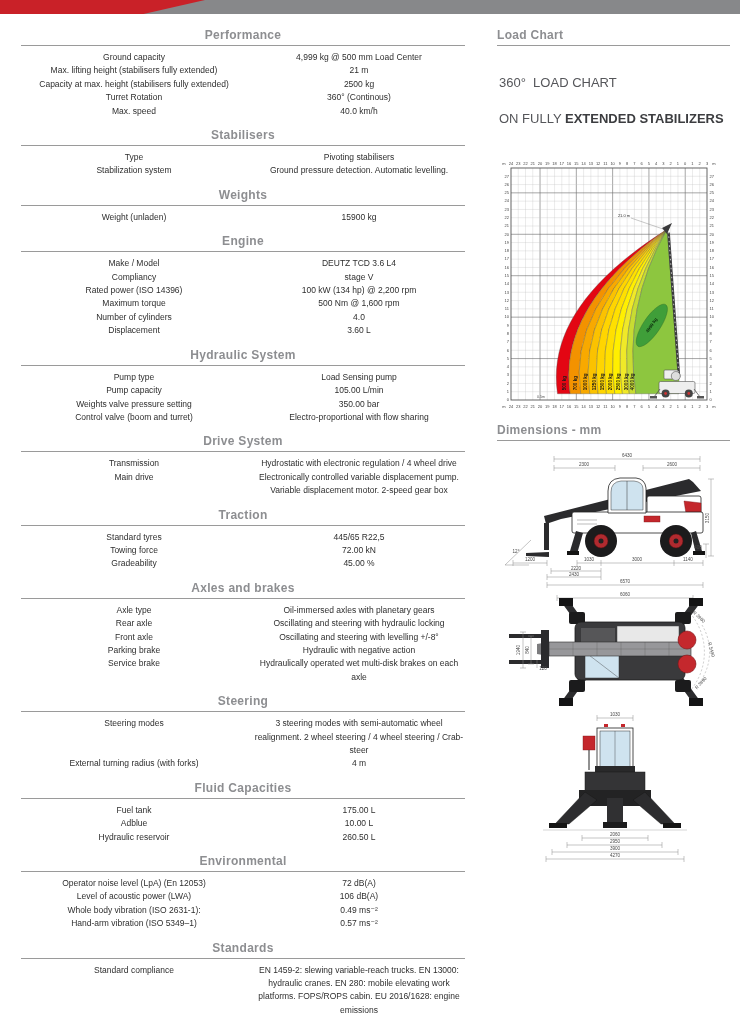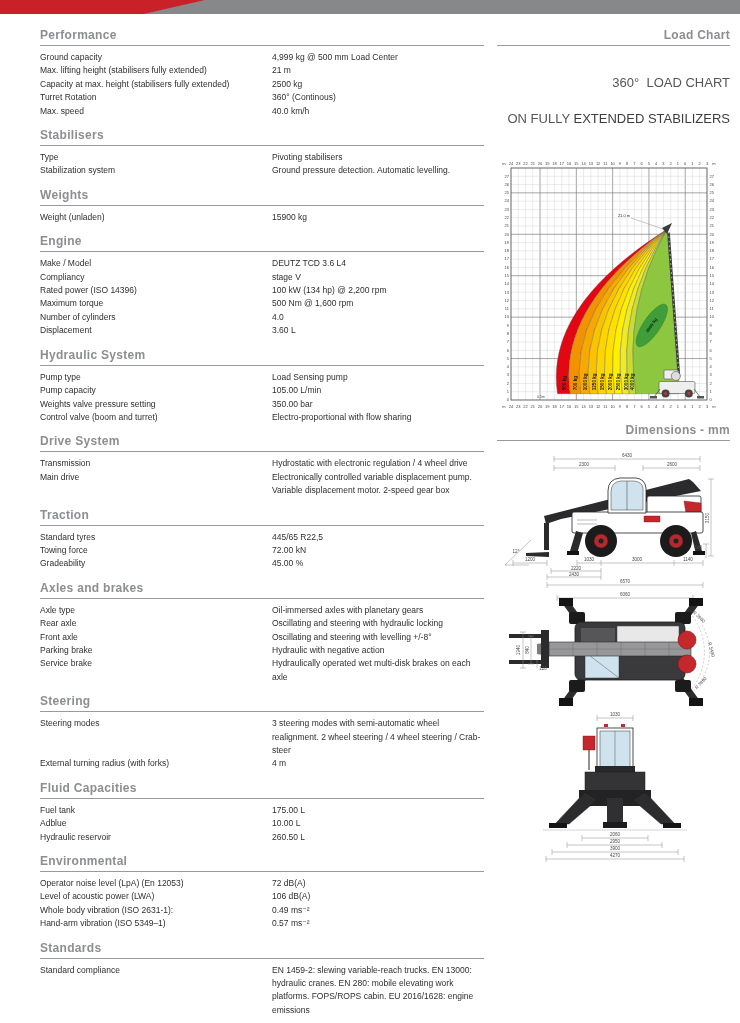--- a/index.html
+++ b/index.html
@@ -1,30 +1,30 @@
 <!DOCTYPE html>
 <html><head>
 <meta charset="utf-8">
 <style>
   html,body{margin:0;padding:0;background:#fff;}
   body{width:740px;height:1023px;position:relative;font-family:"Liberation Sans","DejaVu Sans",sans-serif;color:#2a2a2a;overflow:hidden;}
   .banner{position:absolute;top:0;left:0;width:740px;height:14px;background:#87888a;}
   .banner-red{position:absolute;top:0;left:0;width:205px;height:14px;background:#c92128;
     clip-path:polygon(0 0,100% 0,70% 100%,0 100%);}
-  .left-col{position:absolute;left:40px;top:28px;width:444px;}
-  .right-col{position:absolute;left:497px;top:28px;width:233px;text-align:right;}
+  .left-col{position:absolute;left:21px;top:28px;width:444px;text-align:center;}
+  .right-col{position:absolute;left:497px;top:28px;width:233px;}
   .sec-title{font-size:12px;font-weight:bold;color:#8d8e91;letter-spacing:.3px;
     margin:10px 0 5px 0;padding-bottom:3px;border-bottom:1px solid #9a9a9a;}
   section:first-child .sec-title{margin-top:0;}
   .right-col .sec-title{margin-top:0;}
   .row{display:flex;font-size:8.5px;line-height:13.4px;color:#2e2e2e;}
   .row .lbl{width:226px;flex:none;padding-right:6px;}
   .row .val{flex:1;}
   .subtitle{font-size:13px;line-height:12px;color:#55565a;margin:7px 0 0 2px;white-space:pre-wrap;}
-  .subtitle .bold{font-weight:normal;color:#3c3d40;}
+  .subtitle .bold{font-weight:bold;color:#3c3d40;}
   #load-chart-svg{display:block;margin-top:8px;}
   .dims-title{margin-top:10px !important;}
   .dsvg{display:block;}
   .dsvg .dl{stroke:#8a8a8a;stroke-width:.5;fill:none;}
   .dsvg .dt{font-size:4.6px;fill:#4a4a4a;text-anchor:middle;}
   .dsvg .dk{fill:#2b2b2d;}
   .dsvg .wh{fill:#fff;stroke:#222;stroke-width:.8;}
   .dsvg .gl{fill:#cfe3ef;stroke:#333;stroke-width:.5;}
   .dsvg .rd{fill:#c4272c;stroke:#7d1418;stroke-width:.4;}
   .dsvg .dk2{fill:#3a3a3c;stroke:#1d1d1d;stroke-width:.8;}

